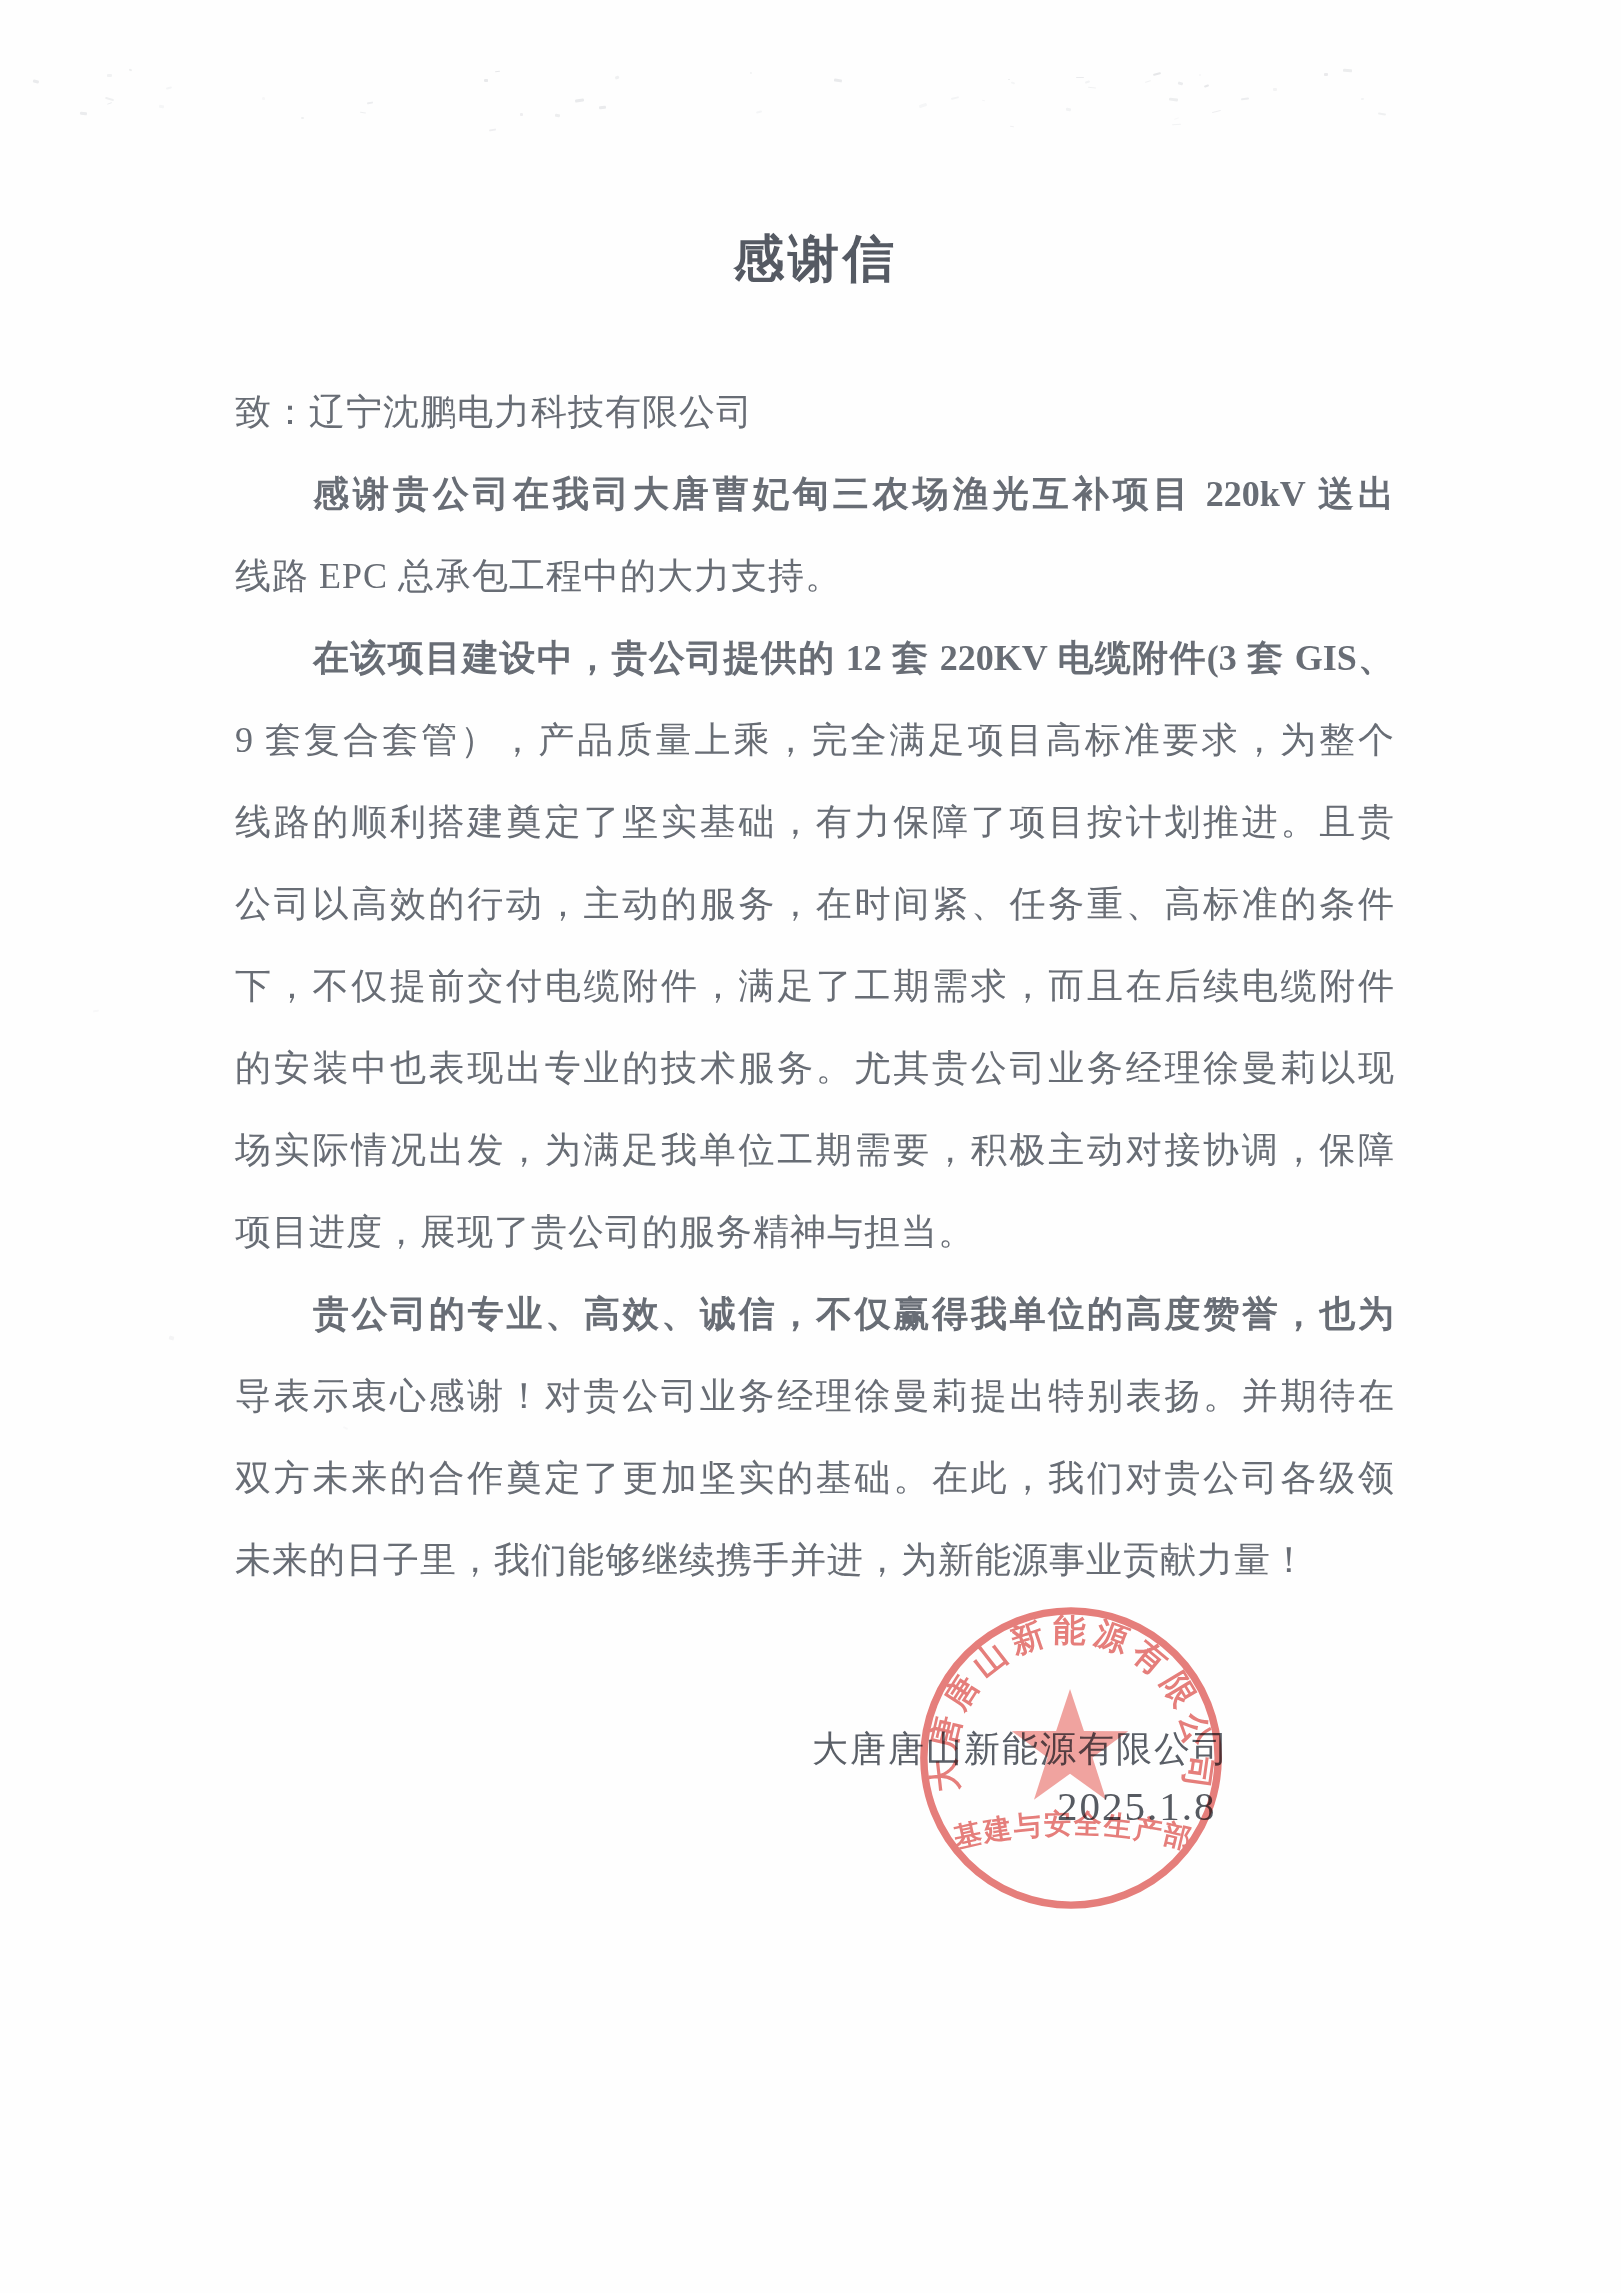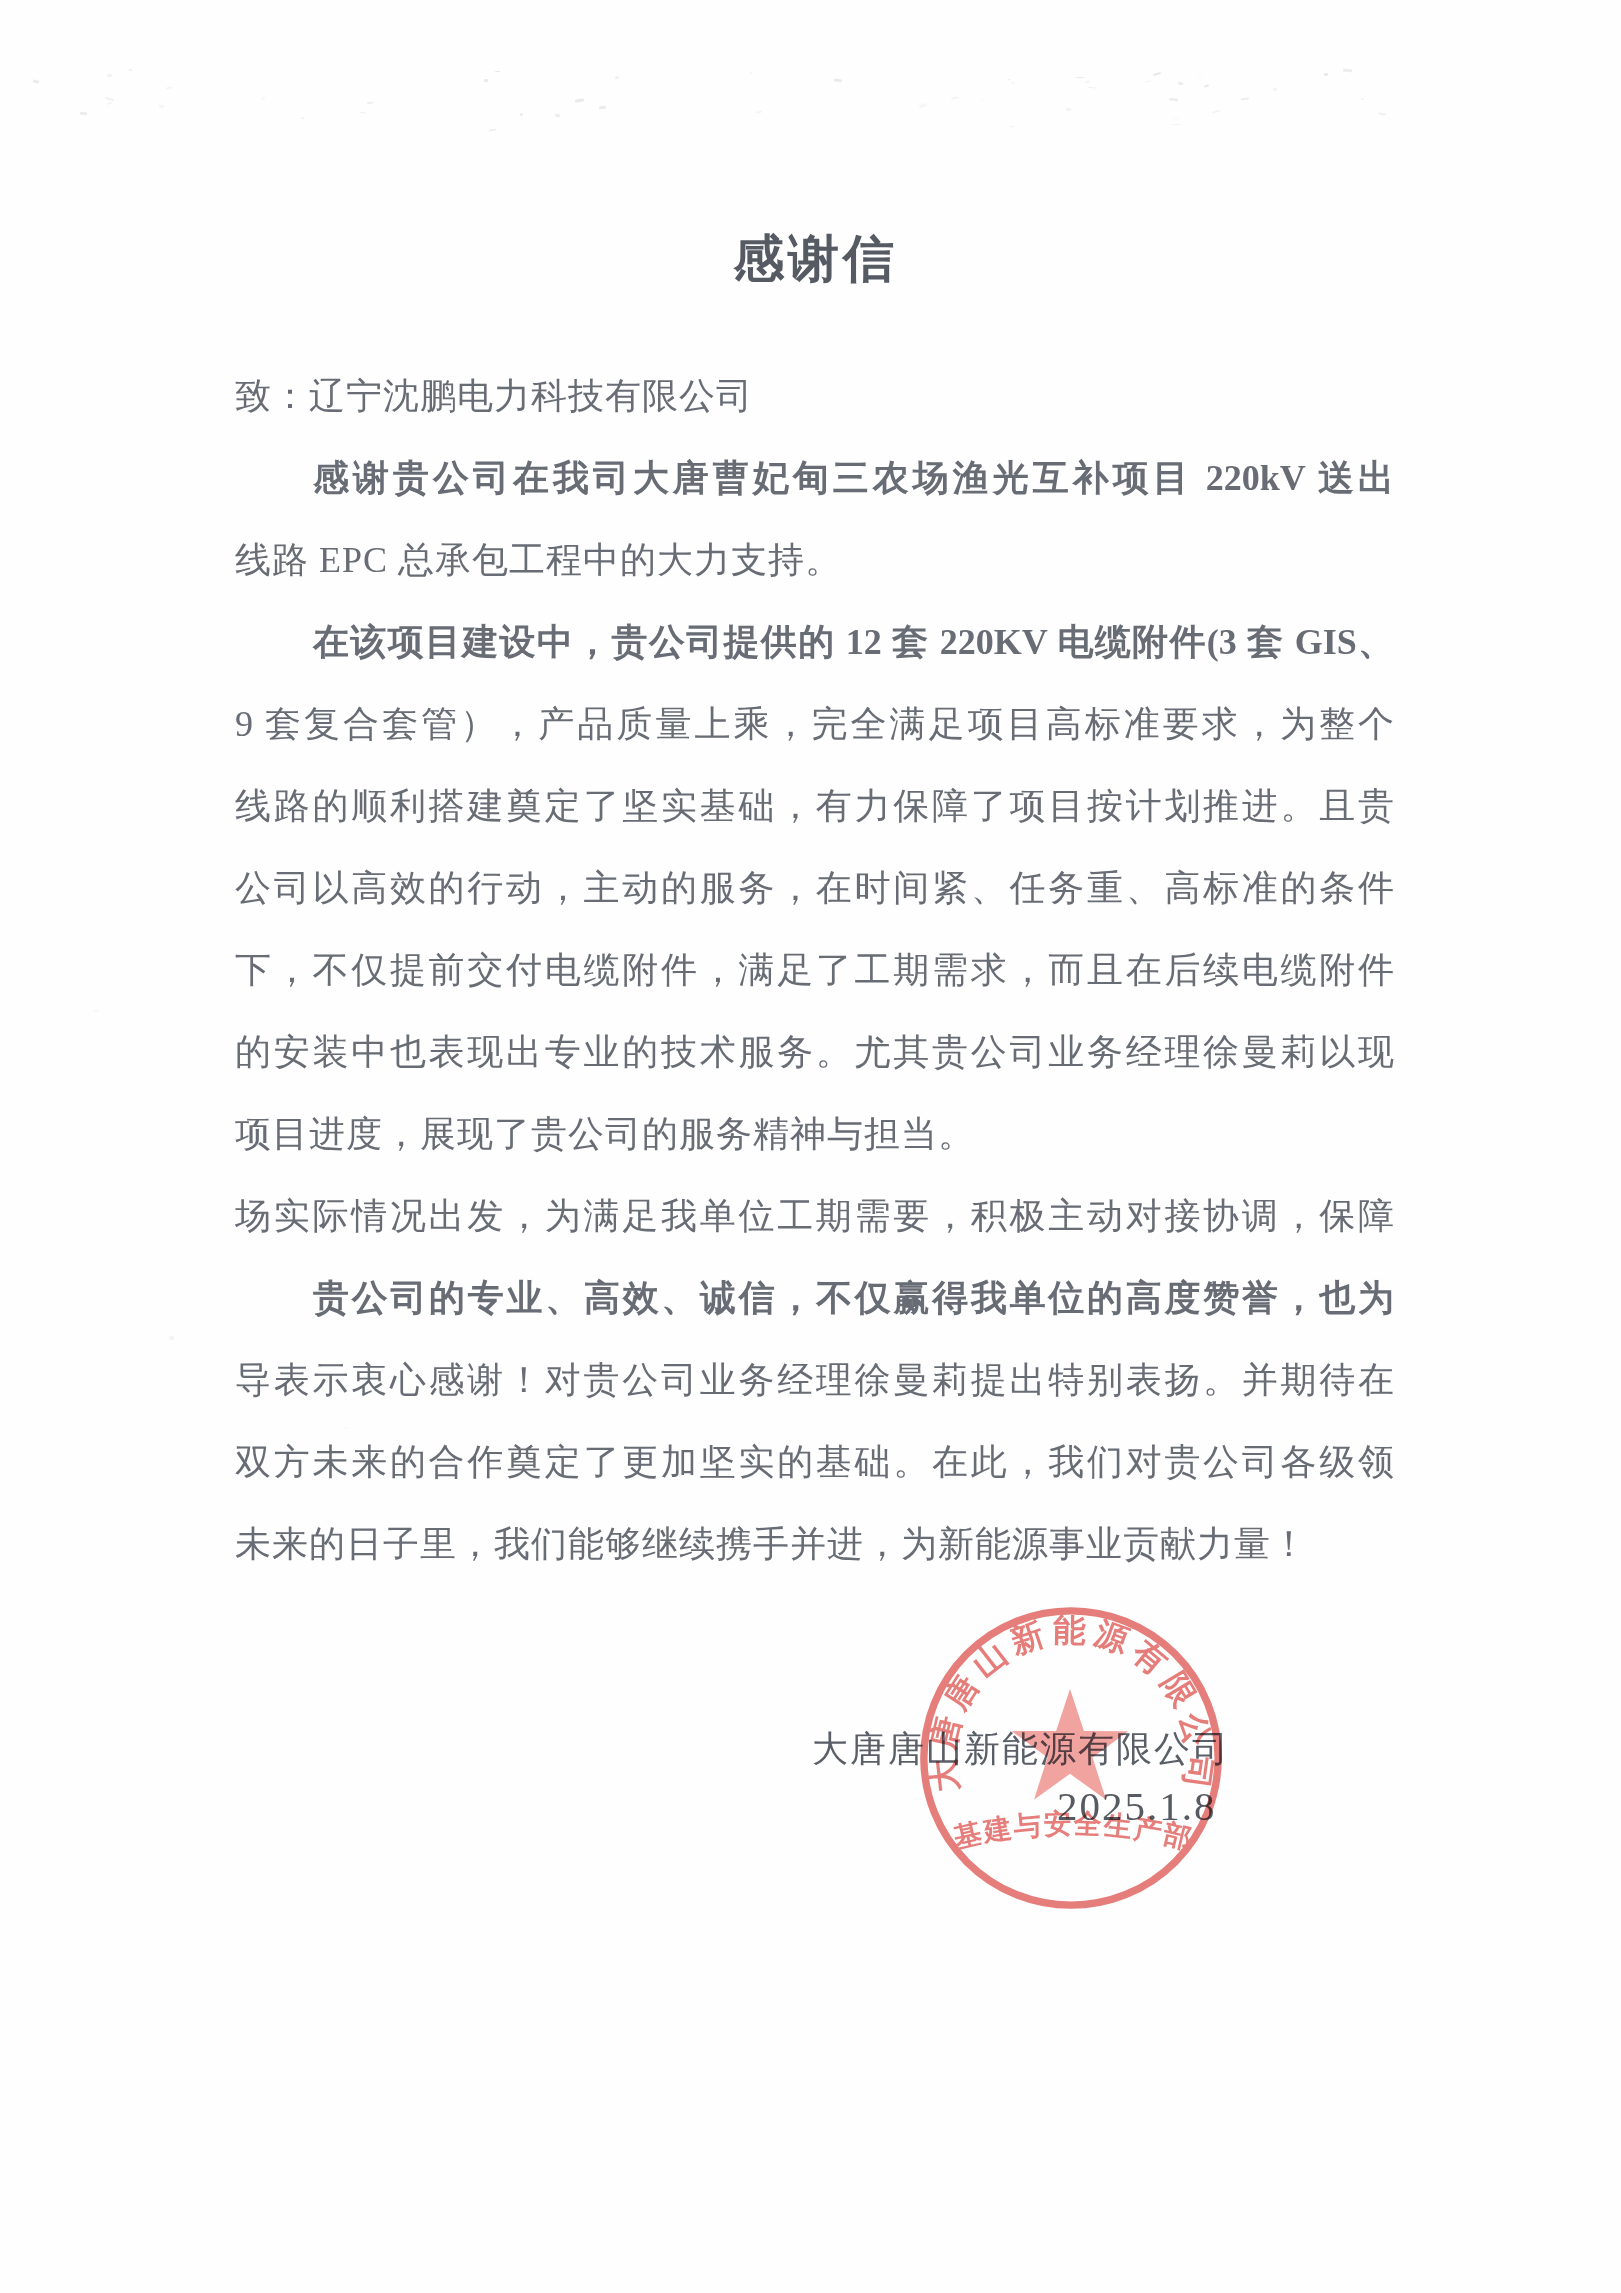--- a/index.html
+++ b/index.html
@@ -20,21 +20,21 @@
     margin:0;
     text-align:center;
     font-family:"Liberation Sans", sans-serif;
     font-weight:bold;
     font-size:51px;
     letter-spacing:3.9px;
     color:#555a63;
   }
   .letter-body{
     position:absolute;
-    left:235px;top:355px;width:1159px;
+    left:235px;top:371px;width:1159px;
     color:#686d75;
   }
   .line{
     height:82px;
     line-height:82px;
     font-size:36px;
     letter-spacing:1px;
     white-space:nowrap;
     text-align:left;
   }
@@ -141,22 +141,22 @@
   <div class="letter-body" id="letter-body">
       <div class="line">致：辽宁沈鹏电力科技有限公司</div>
       <div class="line fill indent">感谢贵公司在我司大唐曹妃甸三农场渔光互补项目 220kV 送出</div>
       <div class="line">线路 EPC 总承包工程中的大力支持。</div>
       <div class="line fill indent">在该项目建设中，贵公司提供的 12 套 220KV 电缆附件(3 套 GIS、</div>
       <div class="line fill">9 套复合套管），产品质量上乘，完全满足项目高标准要求，为整个</div>
       <div class="line fill">线路的顺利搭建奠定了坚实基础，有力保障了项目按计划推进。且贵</div>
       <div class="line fill">公司以高效的行动，主动的服务，在时间紧、任务重、高标准的条件</div>
       <div class="line fill">下，不仅提前交付电缆附件，满足了工期需求，而且在后续电缆附件</div>
       <div class="line fill">的安装中也表现出专业的技术服务。尤其贵公司业务经理徐曼莉以现</div>
+      <div class="line fill">场实际情况出发，为满足我单位工期需要，积极主动对接协调，保障</div>
       <div class="line">项目进度，展现了贵公司的服务精神与担当。</div>
-      <div class="line fill">场实际情况出发，为满足我单位工期需要，积极主动对接协调，保障</div>
       <div class="line fill indent">贵公司的专业、高效、诚信，不仅赢得我单位的高度赞誉，也为</div>
       <div class="line fill">导表示衷心感谢！对贵公司业务经理徐曼莉提出特别表扬。并期待在</div>
       <div class="line fill">双方未来的合作奠定了更加坚实的基础。在此，我们对贵公司各级领</div>
       <div class="line">未来的日子里，我们能够继续携手并进，为新能源事业贡献力量！</div>
     </div>
 
   <div class="signature">大唐唐山新能源有限公司</div>
   <div class="date">2025.1.8</div>
 
   <div class="stamp">

